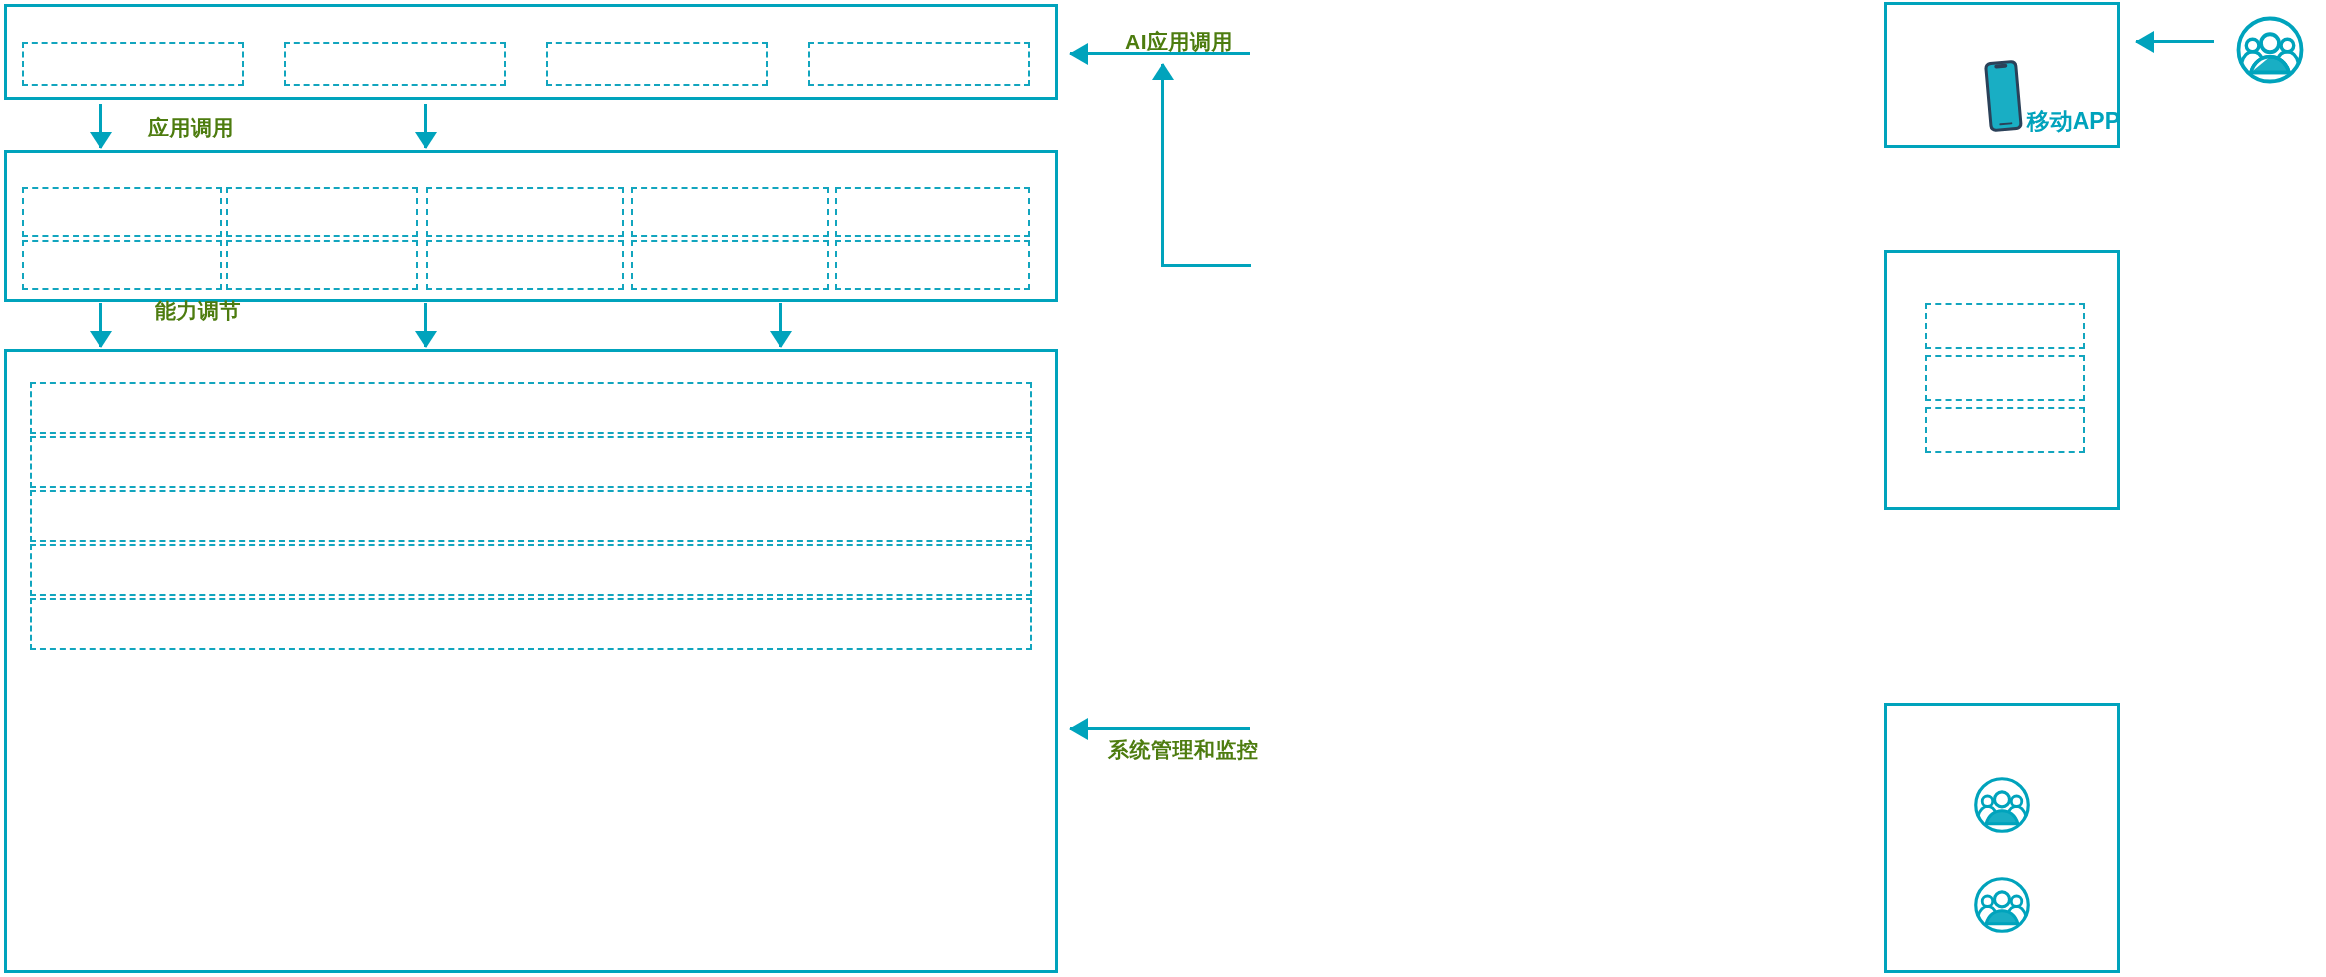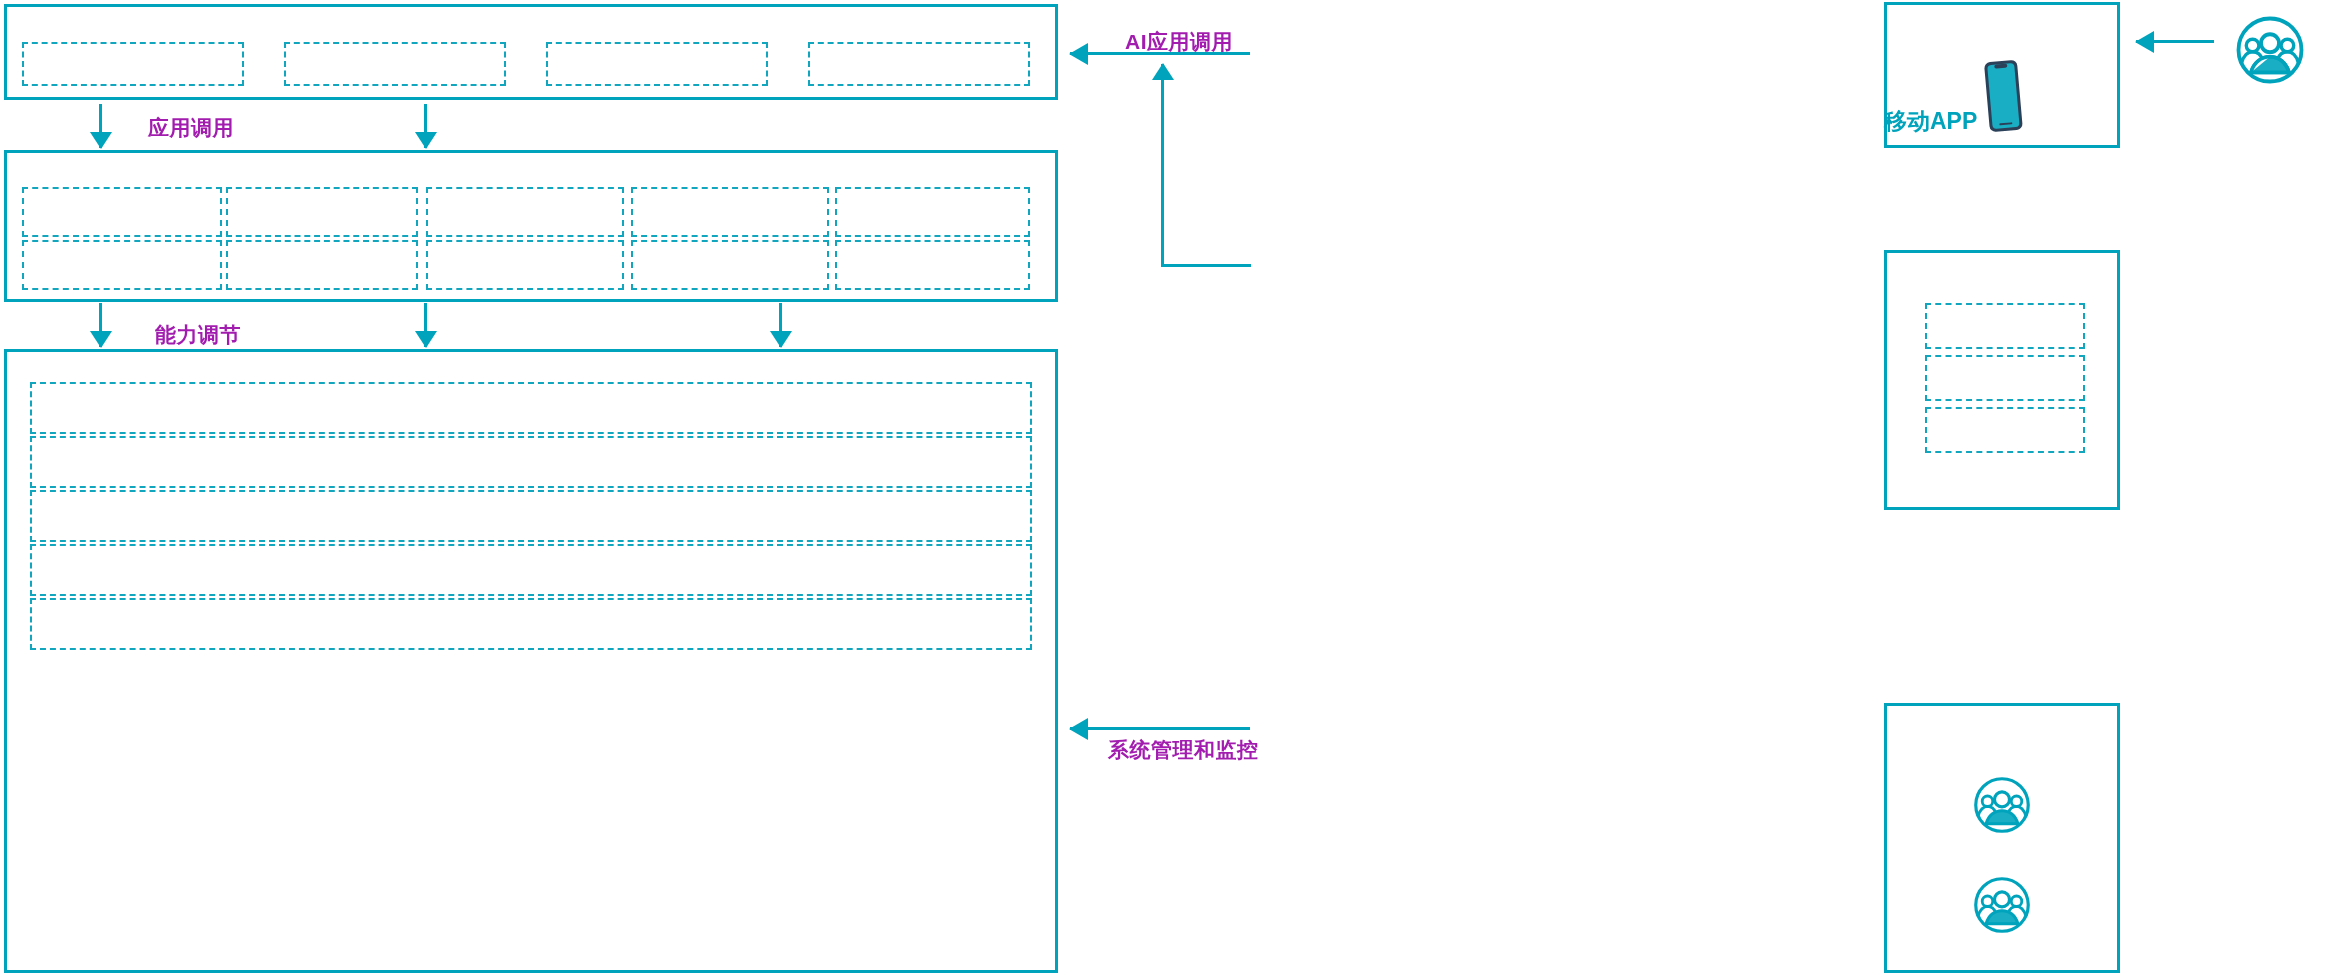--- a/index.html
+++ b/index.html
@@ -30,34 +30,34 @@
     background:transparent;
   }
   .card{
     position:absolute;
     box-sizing:border-box;
     border:3px solid #00A3BC;
     background:#ffffff;
   }
   .flow-label{
     position:absolute;
-    color:#a21caf;
+    color:#4d7c0f;
     font-size:21px;
     font-weight:bold;
     letter-spacing:.5px;
     white-space:nowrap;
     line-height:1;
   }
   .card-label{
     position:absolute;
     color:#00A3BC;
     font-size:23px;
     font-weight:bold;
     white-space:nowrap;
-    text-align:left;
+    text-align:right;
     line-height:1;
   }
 
   
   .arrow-v{
     position:absolute;
     width:3px;
     background:#00A3BC;
   }
   .arrow-v .head{
@@ -136,21 +136,21 @@
 
   <div class="arrow-v" style="left:99px; top:303px; height:44px;">
     <span class="head"></span>
   </div>
   <div class="arrow-v" style="left:424px; top:303px; height:44px;">
     <span class="head"></span>
   </div>
   <div class="arrow-v" style="left:779px; top:303px; height:44px;">
     <span class="head"></span>
   </div>
-  <div class="flow-label" style="left:155px; top:324px;">能力调节</div>
+  <div class="flow-label" style="left:155px; top:300px;">能力调节</div>
 
   <div class="band" style="left:4px; top:349px; width:1054px; height:624px;"></div>
 
   <div class="dbox" style="left:30px; top:382px; width:1002px; height:52px;"></div>
   <div class="dbox" style="left:30px; top:436px; width:1002px; height:52px;"></div>
   <div class="dbox" style="left:30px; top:490px; width:1002px; height:52px;"></div>
   <div class="dbox" style="left:30px; top:544px; width:1002px; height:52px;"></div>
   <div class="dbox" style="left:30px; top:598px; width:1002px; height:52px;"></div>
 
   <div class="arrow-h" style="left:1070px; top:52px; width:180px;">

